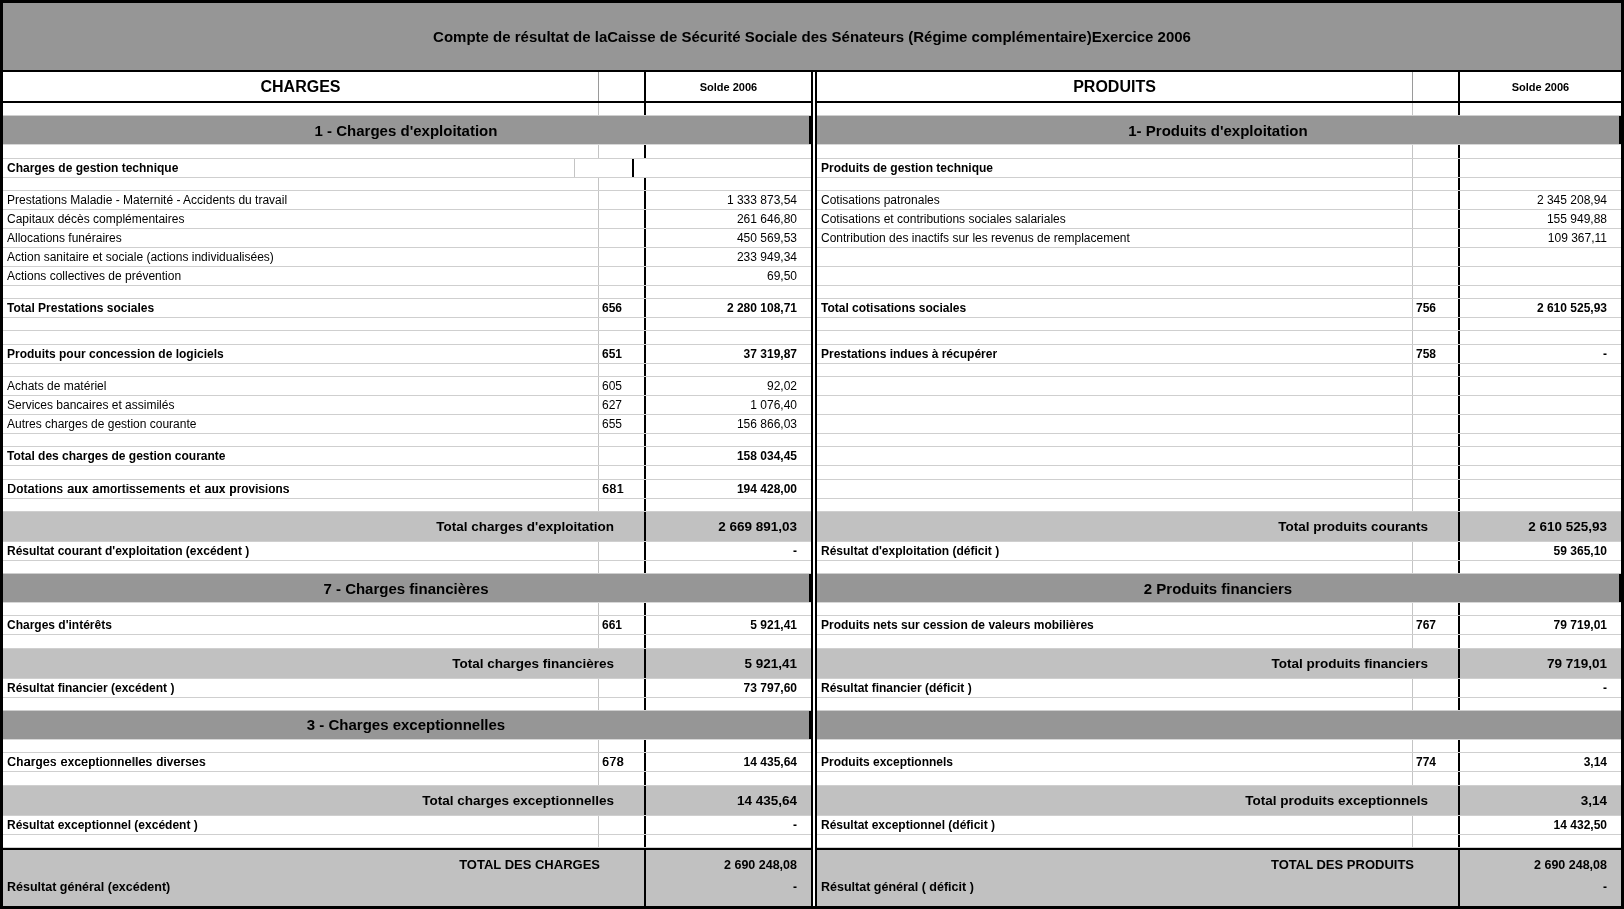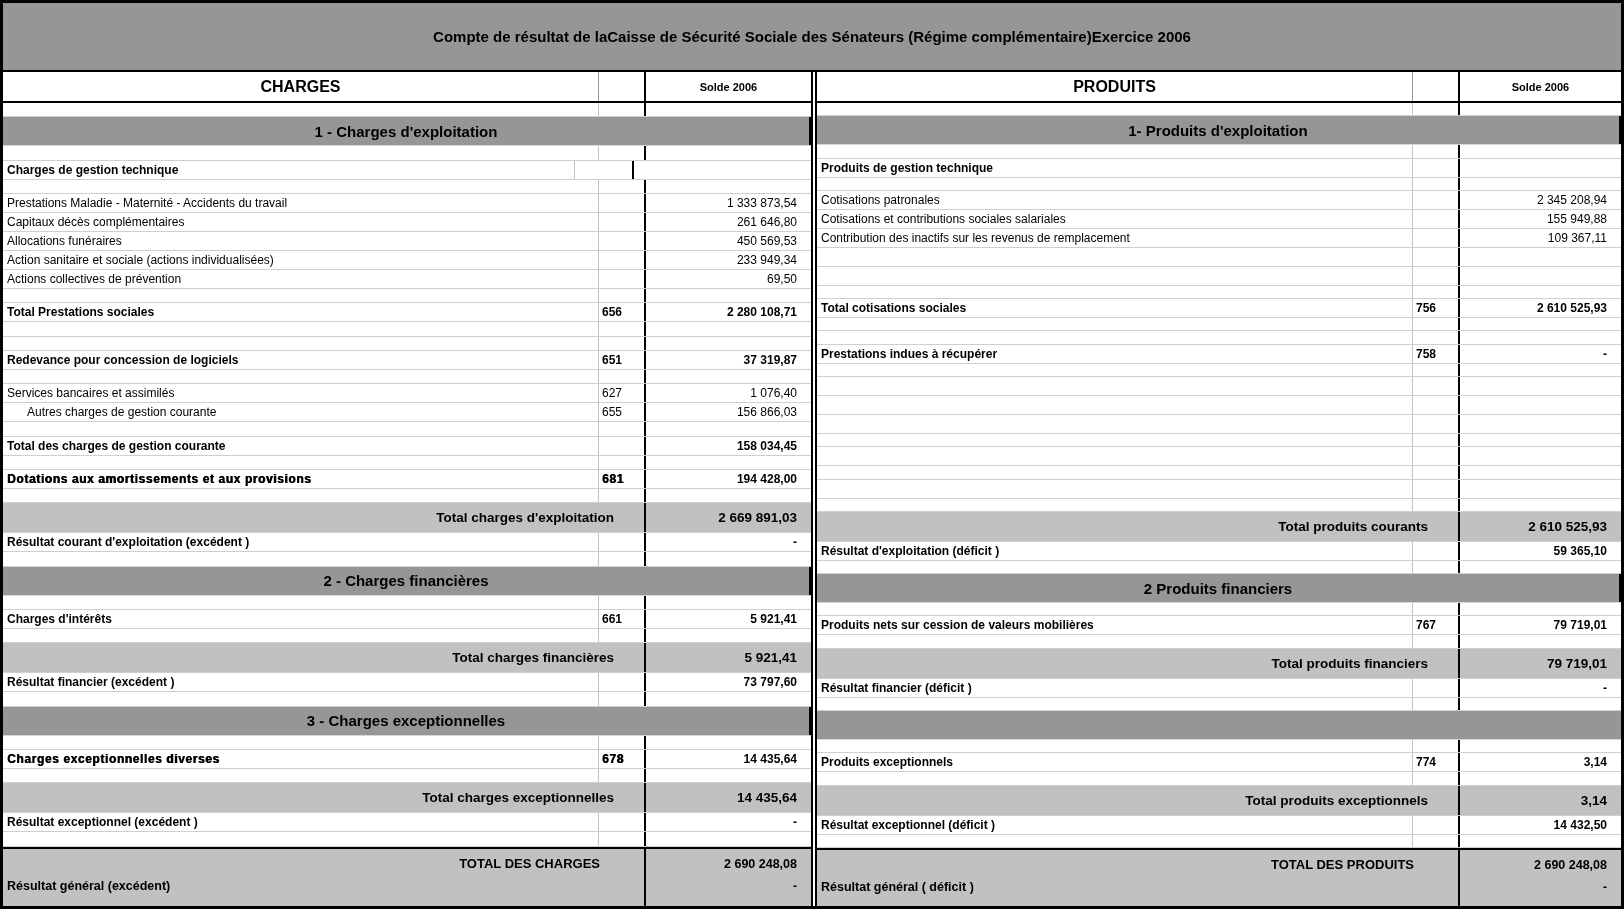--- a/index.html
+++ b/index.html
@@ -33,21 +33,21 @@
   .rows{flex:1;display:flex;flex-direction:column;min-height:0;}
   .row{display:flex;box-sizing:border-box;border-bottom:1px solid #cfcfcf;flex:none;}
   .row.sp{flex:1 1 auto;}
   .c{display:flex;align-items:center;box-sizing:border-box;min-width:0;}
   .c-label{flex:1;padding-left:4px;border-right:1px solid #c4c4c4;font-size:12px;white-space:nowrap;overflow:hidden;}
   .c-code{width:47px;padding-left:3px;border-right:2px solid #000;font-size:12px;}
   .c-value{justify-content:flex-end;padding-right:14px;font-size:12px;white-space:nowrap;}
   .half.left  .c-value{width:165px;}
   .half.right .c-value{width:161px;}
   .b{font-weight:bold;}
-  .h{font-weight:700;letter-spacing:0.6px;text-shadow:0.6px 0 #000;text-align:center;}
+  .h{font-weight:400;letter-spacing:0.6px;text-shadow:0.6px 0 #000;text-align:center;}
   
   .row.sec{background:#969696;border-bottom:1px solid #d7d7d7;flex-direction:column;}
   .row.sec .c-merged{flex:1;border-right:2px solid #000;justify-content:center;font-weight:bold;font-size:15px;}
   
   .row.gt{background:#c1c1c1;}
   .row.gt .c-merged{flex:1;border-right:2px solid #000;justify-content:flex-end;padding-right:30px;font-weight:bold;font-size:13.5px;}
   .row.gt .c-value{font-weight:bold;font-size:13.5px;}
   .c-merged{display:flex;align-items:center;box-sizing:border-box;min-width:0;white-space:nowrap;overflow:hidden;}
   
   .row.gd1{background:#c1c1c1;border-top:2px solid #000;border-bottom:none;height:32px;}
@@ -140,35 +140,40 @@
             <div class="c c-label"></div>
             <div class="c c-code"></div>
             <div class="c c-value"></div>
           </div>
           <div class="row sp" style="min-height: 13px;">
             <div class="c c-label"></div>
             <div class="c c-code"></div>
             <div class="c c-value"></div>
           </div>
           <div class="row d" style="height: 19px;">
-            <div class="c c-label b">Redevance pour concession de logiciels</div>
+            <div class="c c-label b">Produits pour concession de logiciels</div>
             <div class="c c-code b">651</div>
             <div class="c c-value b">37 319,87</div>
           </div>
           <div class="row sp" style="min-height: 11px;">
             <div class="c c-label"></div>
             <div class="c c-code"></div>
             <div class="c c-value"></div>
+          </div>
+          <div class="row d" style="height: 19px;">
+            <div class="c c-label">Achats de matériel</div>
+            <div class="c c-code">605</div>
+            <div class="c c-value">92,02</div>
           </div>
           <div class="row d" style="height: 19px;">
             <div class="c c-label">Services bancaires et assimilés</div>
             <div class="c c-code">627</div>
             <div class="c c-value">1 076,40</div>
           </div>
-          <div class="row d" style="height: 19px; padding-left: 20px;">
+          <div class="row d" style="height: 19px;">
             <div class="c c-label">Autres charges de gestion courante</div>
             <div class="c c-code">655</div>
             <div class="c c-value">156 866,03</div>
           </div>
           <div class="row sp" style="min-height: 11px;">
             <div class="c c-label"></div>
             <div class="c c-code"></div>
             <div class="c c-value"></div>
           </div>
           <div class="row d" style="height: 19px;">
@@ -199,21 +204,21 @@
             <div class="c c-label b">Résultat courant d'exploitation (excédent )</div>
             <div class="c c-code b"></div>
             <div class="c c-value b">-</div>
           </div>
           <div class="row sp" style="min-height: 12px;">
             <div class="c c-label"></div>
             <div class="c c-code"></div>
             <div class="c c-value"></div>
           </div>
           <div class="row sec" style="height: 29px;">
-            <div class="c-merged">2 - Charges financières</div>
+            <div class="c-merged">7 - Charges financières</div>
             <div class="c c-value"></div>
           </div>
           <div class="row sp" style="min-height: 12px;">
             <div class="c c-label"></div>
             <div class="c c-code"></div>
             <div class="c c-value"></div>
           </div>
           <div class="row d" style="height: 19px;">
             <div class="c c-label b">Charges d'intérêts</div>
             <div class="c c-code b">661</div>

